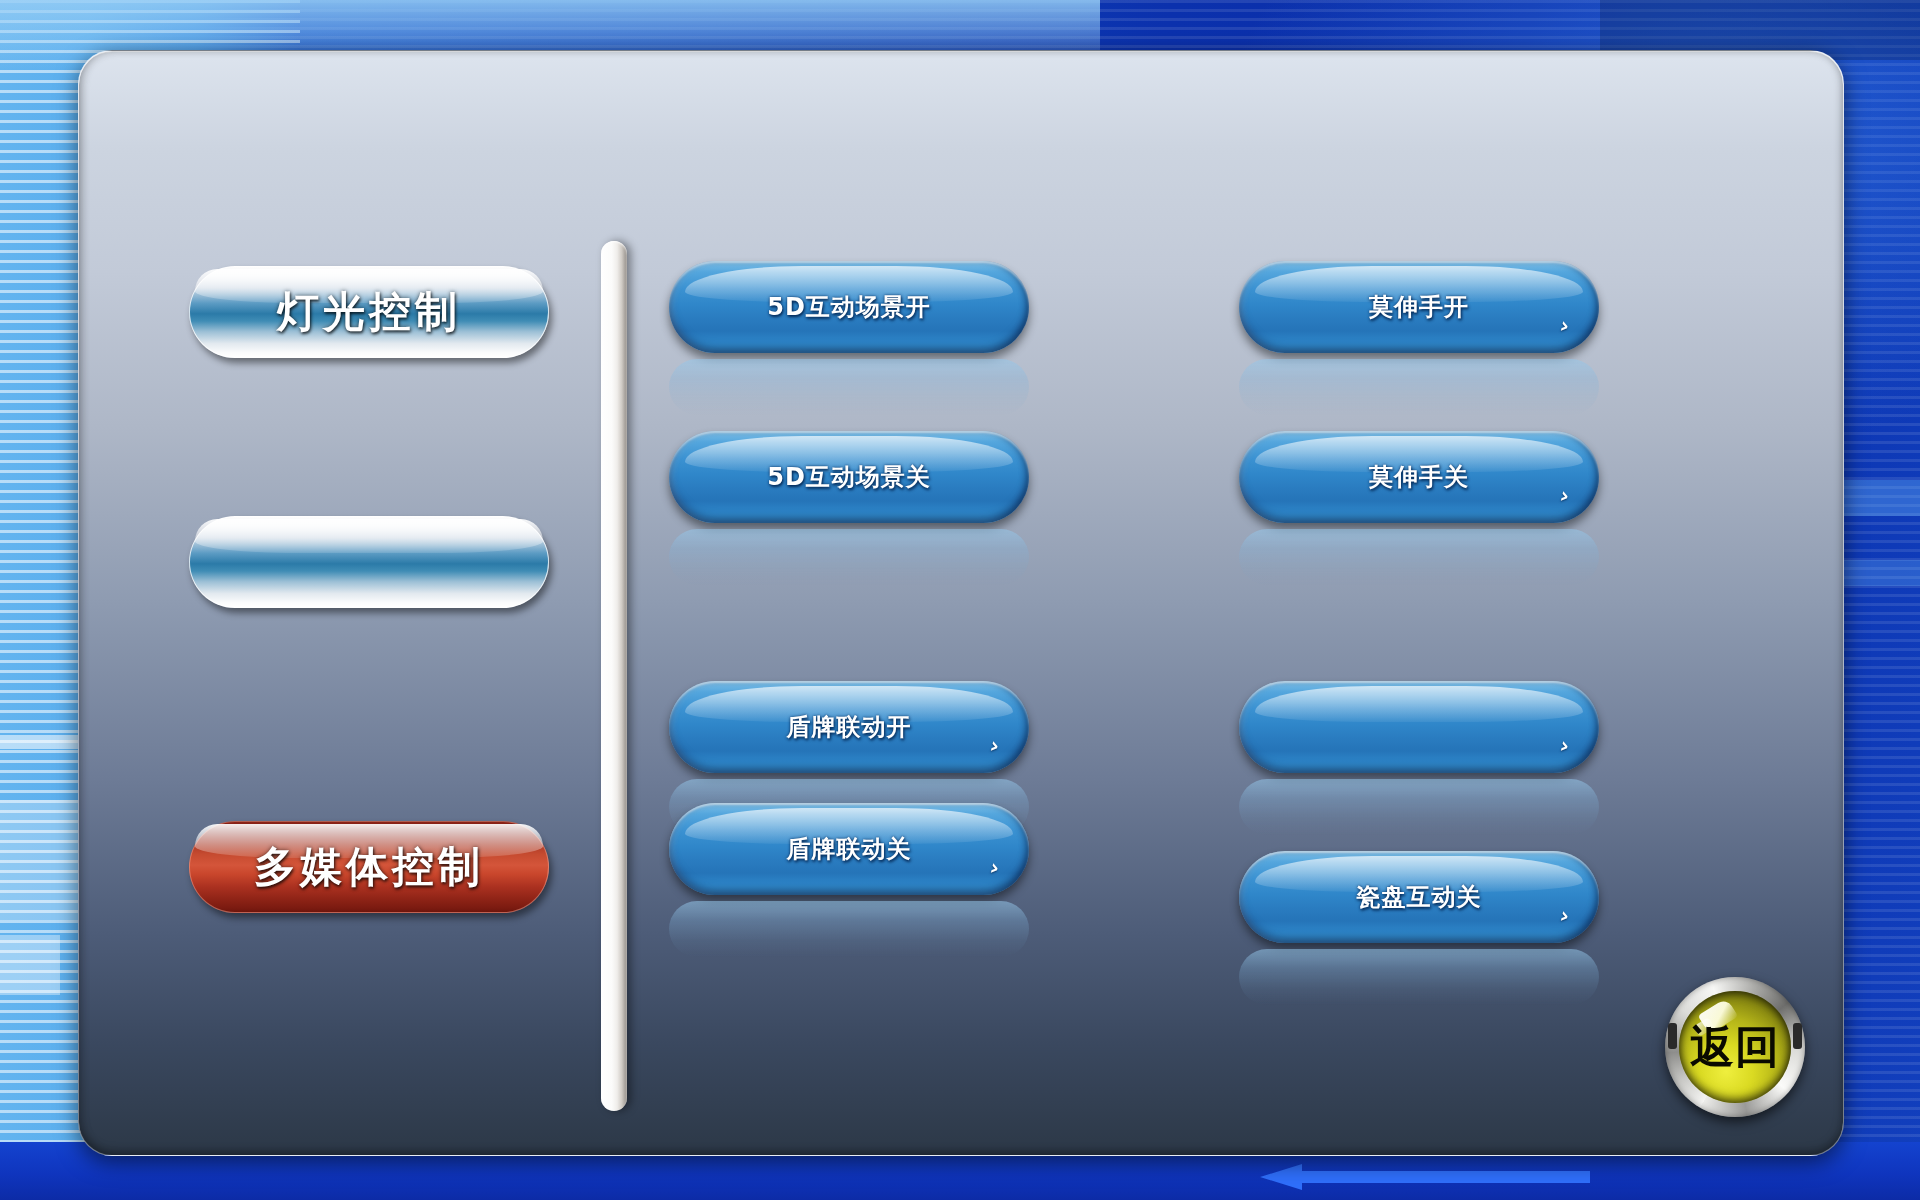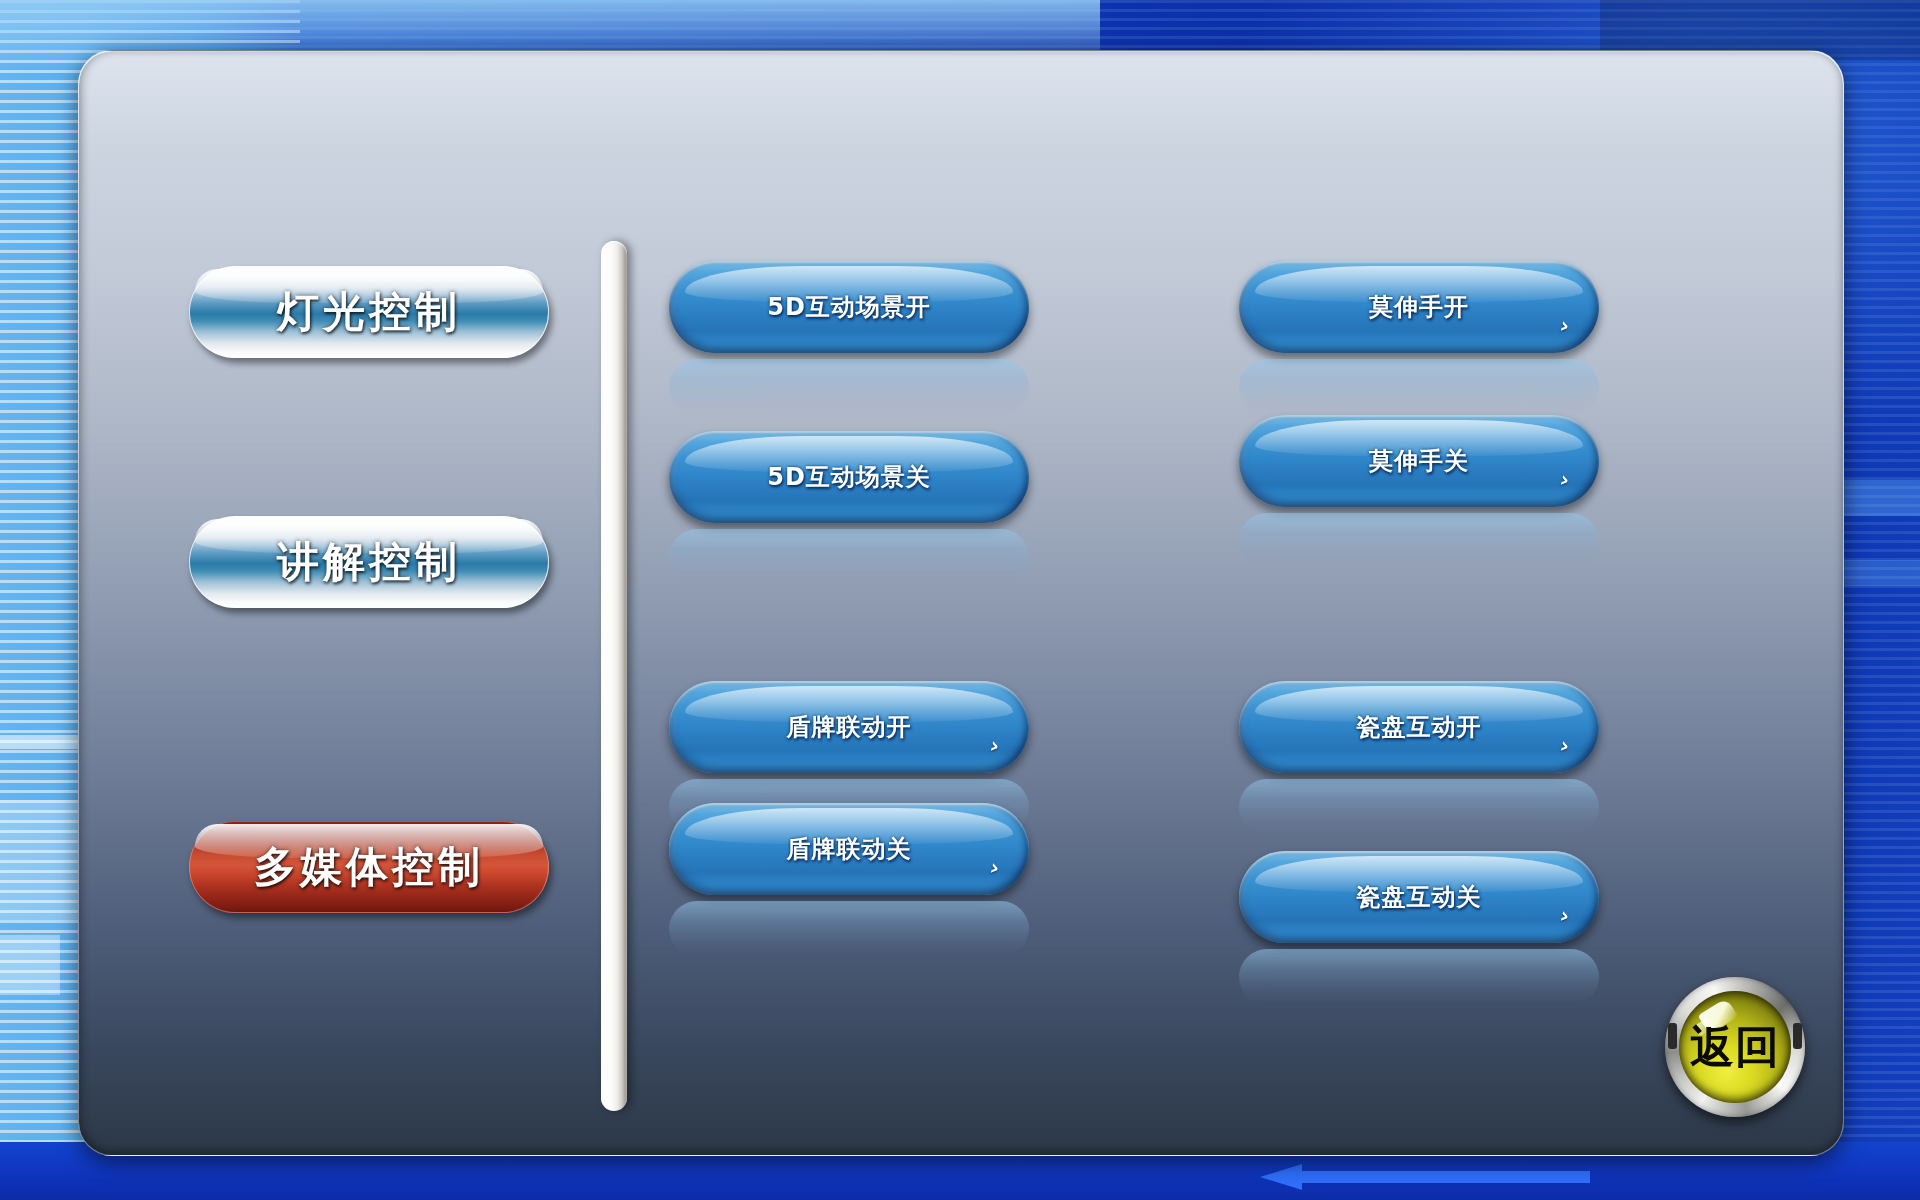--- a/index.html
+++ b/index.html
@@ -248,21 +248,20 @@
 
     <div class="side-btn" style="top:0;">
       <div class="face"></div>
       <div class="gloss"></div>
       <span class="lbl">灯光控制</span>
     </div>
 
     <div class="side-btn" style="top:250px;">
       <div class="face"></div>
       <div class="gloss"></div>
-      <span class="lbl">讲解控制</span>
     </div>
 
     <div class="side-btn active" style="top:555px;">
       <div class="face"></div>
       <div class="gloss"></div>
       <span class="lbl">多媒体控制</span>
     </div>
   </div>
 
   <div id="divider"></div>
@@ -317,36 +316,35 @@
       <div class="pill-wrap">
         <div class="pill">
           <div class="hl"></div>
           <span class="lbl">莫伸手开</span>
           <span class="caret">›</span>
         </div>
         <div class="reflect"></div>
       </div>
     </div>
 
-    <div class="cell" style="left:1160px;top:364px;">
+    <div class="cell" style="left:1160px;top:380px;">
       <div class="pill-wrap">
         <div class="pill">
           <div class="hl"></div>
           <span class="lbl">莫伸手关</span>
           <span class="caret">›</span>
         </div>
         <div class="reflect"></div>
       </div>
     </div>
 
     <div class="cell" style="left:1160px;top:630px;">
       <div class="pill-wrap">
         <div class="pill">
           <div class="hl"></div>
-          <span class="lbl">瓷盘互动开</span>
           <span class="caret">›</span>
         </div>
         <div class="reflect"></div>
       </div>
     </div>
 
     <div class="cell" style="left:1160px;top:800px;text-decoration:underline;">
       <div class="pill-wrap">
         <div class="pill">
           <div class="hl"></div>

